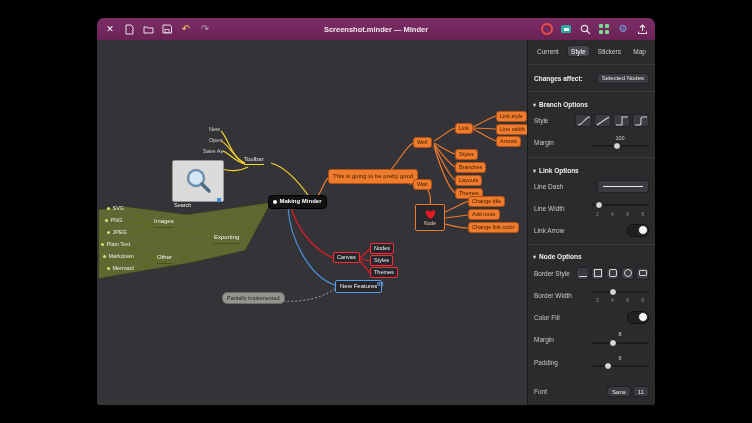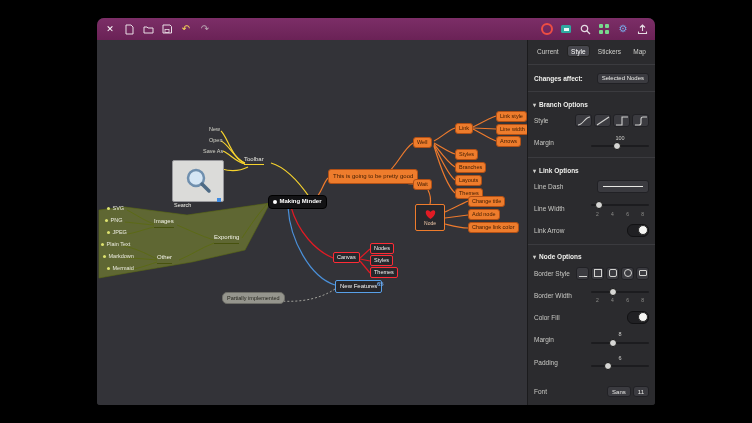--- a/index.html
+++ b/index.html
@@ -87,20 +87,21 @@
       </span>
       <span class="tb-ic">
         <svg width="10" height="10" viewBox="0 0 10 10">
             <path d="M1 1 h7 l1.5 1.5 v6.5 h-8.5 z" fill="none" stroke="#e9dee6" stroke-width="1"></path>
             <rect x="3" y="5.5" width="4" height="3" fill="none" stroke="#e9dee6" stroke-width="0.8"></rect>
           </svg>
       </span>
       <span class="tb-ic undo-g">↶</span>
       <span class="tb-ic redo-g">↷</span>
     </div>
+    <div class="tb-title">Screenshot.minder — Minder</div>
     <div class="tb-right">
       <span class="tb-ic">
           <span class="ic-circle"></span>
         </span>
       <span class="tb-ic">
           <span class="ic-teal">
             <i></i>
           </span>
         </span>
       <span class="tb-ic">

